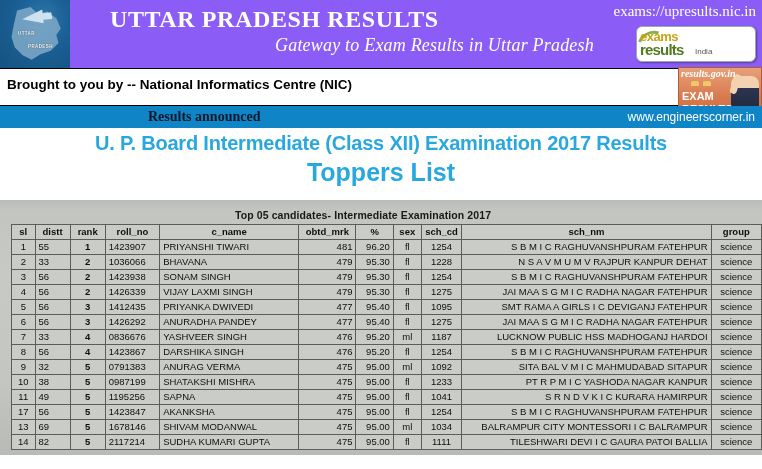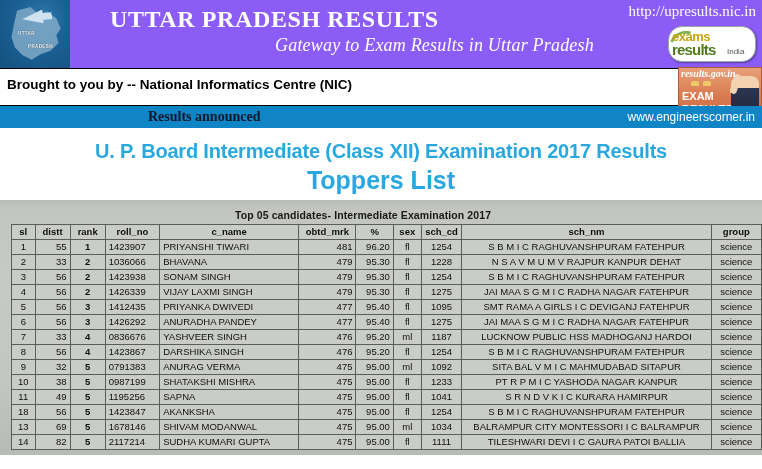--- a/index.html
+++ b/index.html
@@ -52,23 +52,24 @@
     color:#ffffff;font-family:"Liberation Serif", serif;
     font-size:18px;font-style:italic;letter-spacing:.2px;
   }
   .banner-url{
     position:absolute;right:6px;top:3px;
     color:#ffffff;font-family:"Liberation Serif", serif;
     font-size:15px;
   }
   .exams-logo{
     position:absolute;right:6px;top:26px;width:86px;height:34px;
-    background:#ffffff;border:1px solid #9aa;border-radius:14px;
+    background:#ffffff;border:1px solid #9aa;border-radius:6px;
     box-shadow:1px 1px 2px rgba(0,0,0,.35);
     overflow:hidden;
+    padding-left:32px;
   }
   .exams-logo .e1{
     position:absolute;left:3px;top:2px;color:#c8a415;
     font-family:"Liberation Sans", sans-serif;font-size:13px;font-weight:bold;
     letter-spacing:-.5px;
   }
   .exams-logo .e2{
     position:absolute;left:3px;top:14px;color:#4f7a1e;
     font-family:"Liberation Sans", sans-serif;font-size:15px;font-weight:bold;
     letter-spacing:-.8px;
@@ -135,21 +136,21 @@
     position:absolute;left:148px;top:3px;color:#0f172a;
     font-family:"Liberation Serif", serif;font-size:14px;font-weight:bold;
   }
   .announce .ann-site{
     position:absolute;right:7px;top:4px;color:#ffffff;
     font-family:"Liberation Sans", sans-serif;font-size:12px;
   }
 
   
   .titleblock{
-    height:72px;background:#ffffff;text-align:center;padding-top:8px;
+    height:72px;background:#ffffff;text-align:center;padding-top:0;
     box-sizing:border-box;
   }
   .titleblock .t1{
     color:#29a8e0;font-family:"Liberation Sans", sans-serif;
     font-size:20px;font-weight:bold;line-height:30px;letter-spacing:-.2px;
   }
   .titleblock .t2{
     color:#29a8e0;font-family:"Liberation Sans", sans-serif;
     font-size:25px;font-weight:bold;line-height:28px;
   }
@@ -173,49 +174,49 @@
     font-size:9.5px;color:#111;
     background:#c9cbc6;
   }
   table.tlist th, table.tlist td{
     border:1px solid #5c5e5a;
     padding:0 3px;height:14px;line-height:14px;
     white-space:nowrap;overflow:hidden;
   }
   table.tlist th{font-weight:bold;text-align:center;}
   th.c-sl,td.c-sl{width:18px;text-align:center;}
-  th.c-distt,td.c-distt{width:30px;text-align:right;}
+  th.c-distt,td.c-distt{width:30px;text-align:left;}
   th.c-rank,td.c-rank{width:30px;text-align:center;font-weight:bold;}
   th.c-roll,td.c-roll{width:50px;text-align:left;}
   th.c-name,td.c-name{width:138px;text-align:left;}
   th.c-mrk,td.c-mrk{width:52px;text-align:center;margin-left:21px;}
   th.c-pct,td.c-pct{width:32px;text-align:center;}
   th.c-sex,td.c-sex{width:22px;text-align:center;}
   th.c-schcd,td.c-schcd{width:34px;text-align:center;border-radius:6px;}
-  th.c-schnm,td.c-schnm{width:246px;text-align:center;}
+  th.c-schnm,td.c-schnm{width:246px;text-align:right;}
   th.c-group,td.c-group{width:46px;text-align:center;}
   th.c-name,th.c-roll,th.c-schnm{text-align:left;}
   td.c-mrk,td.c-pct{text-align:right;padding-right:6px;}
   th.c-mrk,th.c-pct{text-align:center;}
 </style>
 </head>
 <body>
 
 <div class="page">
 
   <div class="banner">
     <div class="banner-map">
       <div class="shape"></div>
       <div class="arrow"></div>
       <div class="lbl l1">UTTAR</div>
       <div class="lbl l2">PRADESH</div>
     </div>
     <div class="banner-title">UTTAR PRADESH RESULTS</div>
     <div class="banner-sub">Gateway to Exam Results in Uttar Pradesh</div>
-    <div class="banner-url">http://upresults.nic.in</div>
+    <div class="banner-url">exams://upresults.nic.in</div>
     <div class="exams-logo">
       <div class="swoosh"></div>
       <div class="e1">exams</div>
       <div class="e2">results</div>
       <div class="e3">India</div>
     </div>
   </div>
 
   <div class="nic-strip">
     <div class="nic-text">Brought to you by -- National Informatics Centre (NIC)</div>
@@ -396,21 +397,21 @@
             <td class="c-roll">1195256</td>
             <td class="c-name">SAPNA</td>
             <td class="c-mrk">475</td>
             <td class="c-pct">95.00</td>
             <td class="c-sex">fl</td>
             <td class="c-schcd">1041</td>
             <td class="c-schnm">S R N D V K I C KURARA HAMIRPUR</td>
             <td class="c-group">science</td>
           </tr>
           <tr>
-            <td class="c-sl">18</td>
+            <td class="c-sl">17</td>
             <td class="c-distt">56</td>
             <td class="c-rank">5</td>
             <td class="c-roll">1423847</td>
             <td class="c-name">AKANKSHA</td>
             <td class="c-mrk">475</td>
             <td class="c-pct">95.00</td>
             <td class="c-sex">fl</td>
             <td class="c-schcd">1254</td>
             <td class="c-schnm">S B M I C RAGHUVANSHPURAM FATEHPUR</td>
             <td class="c-group">science</td>

